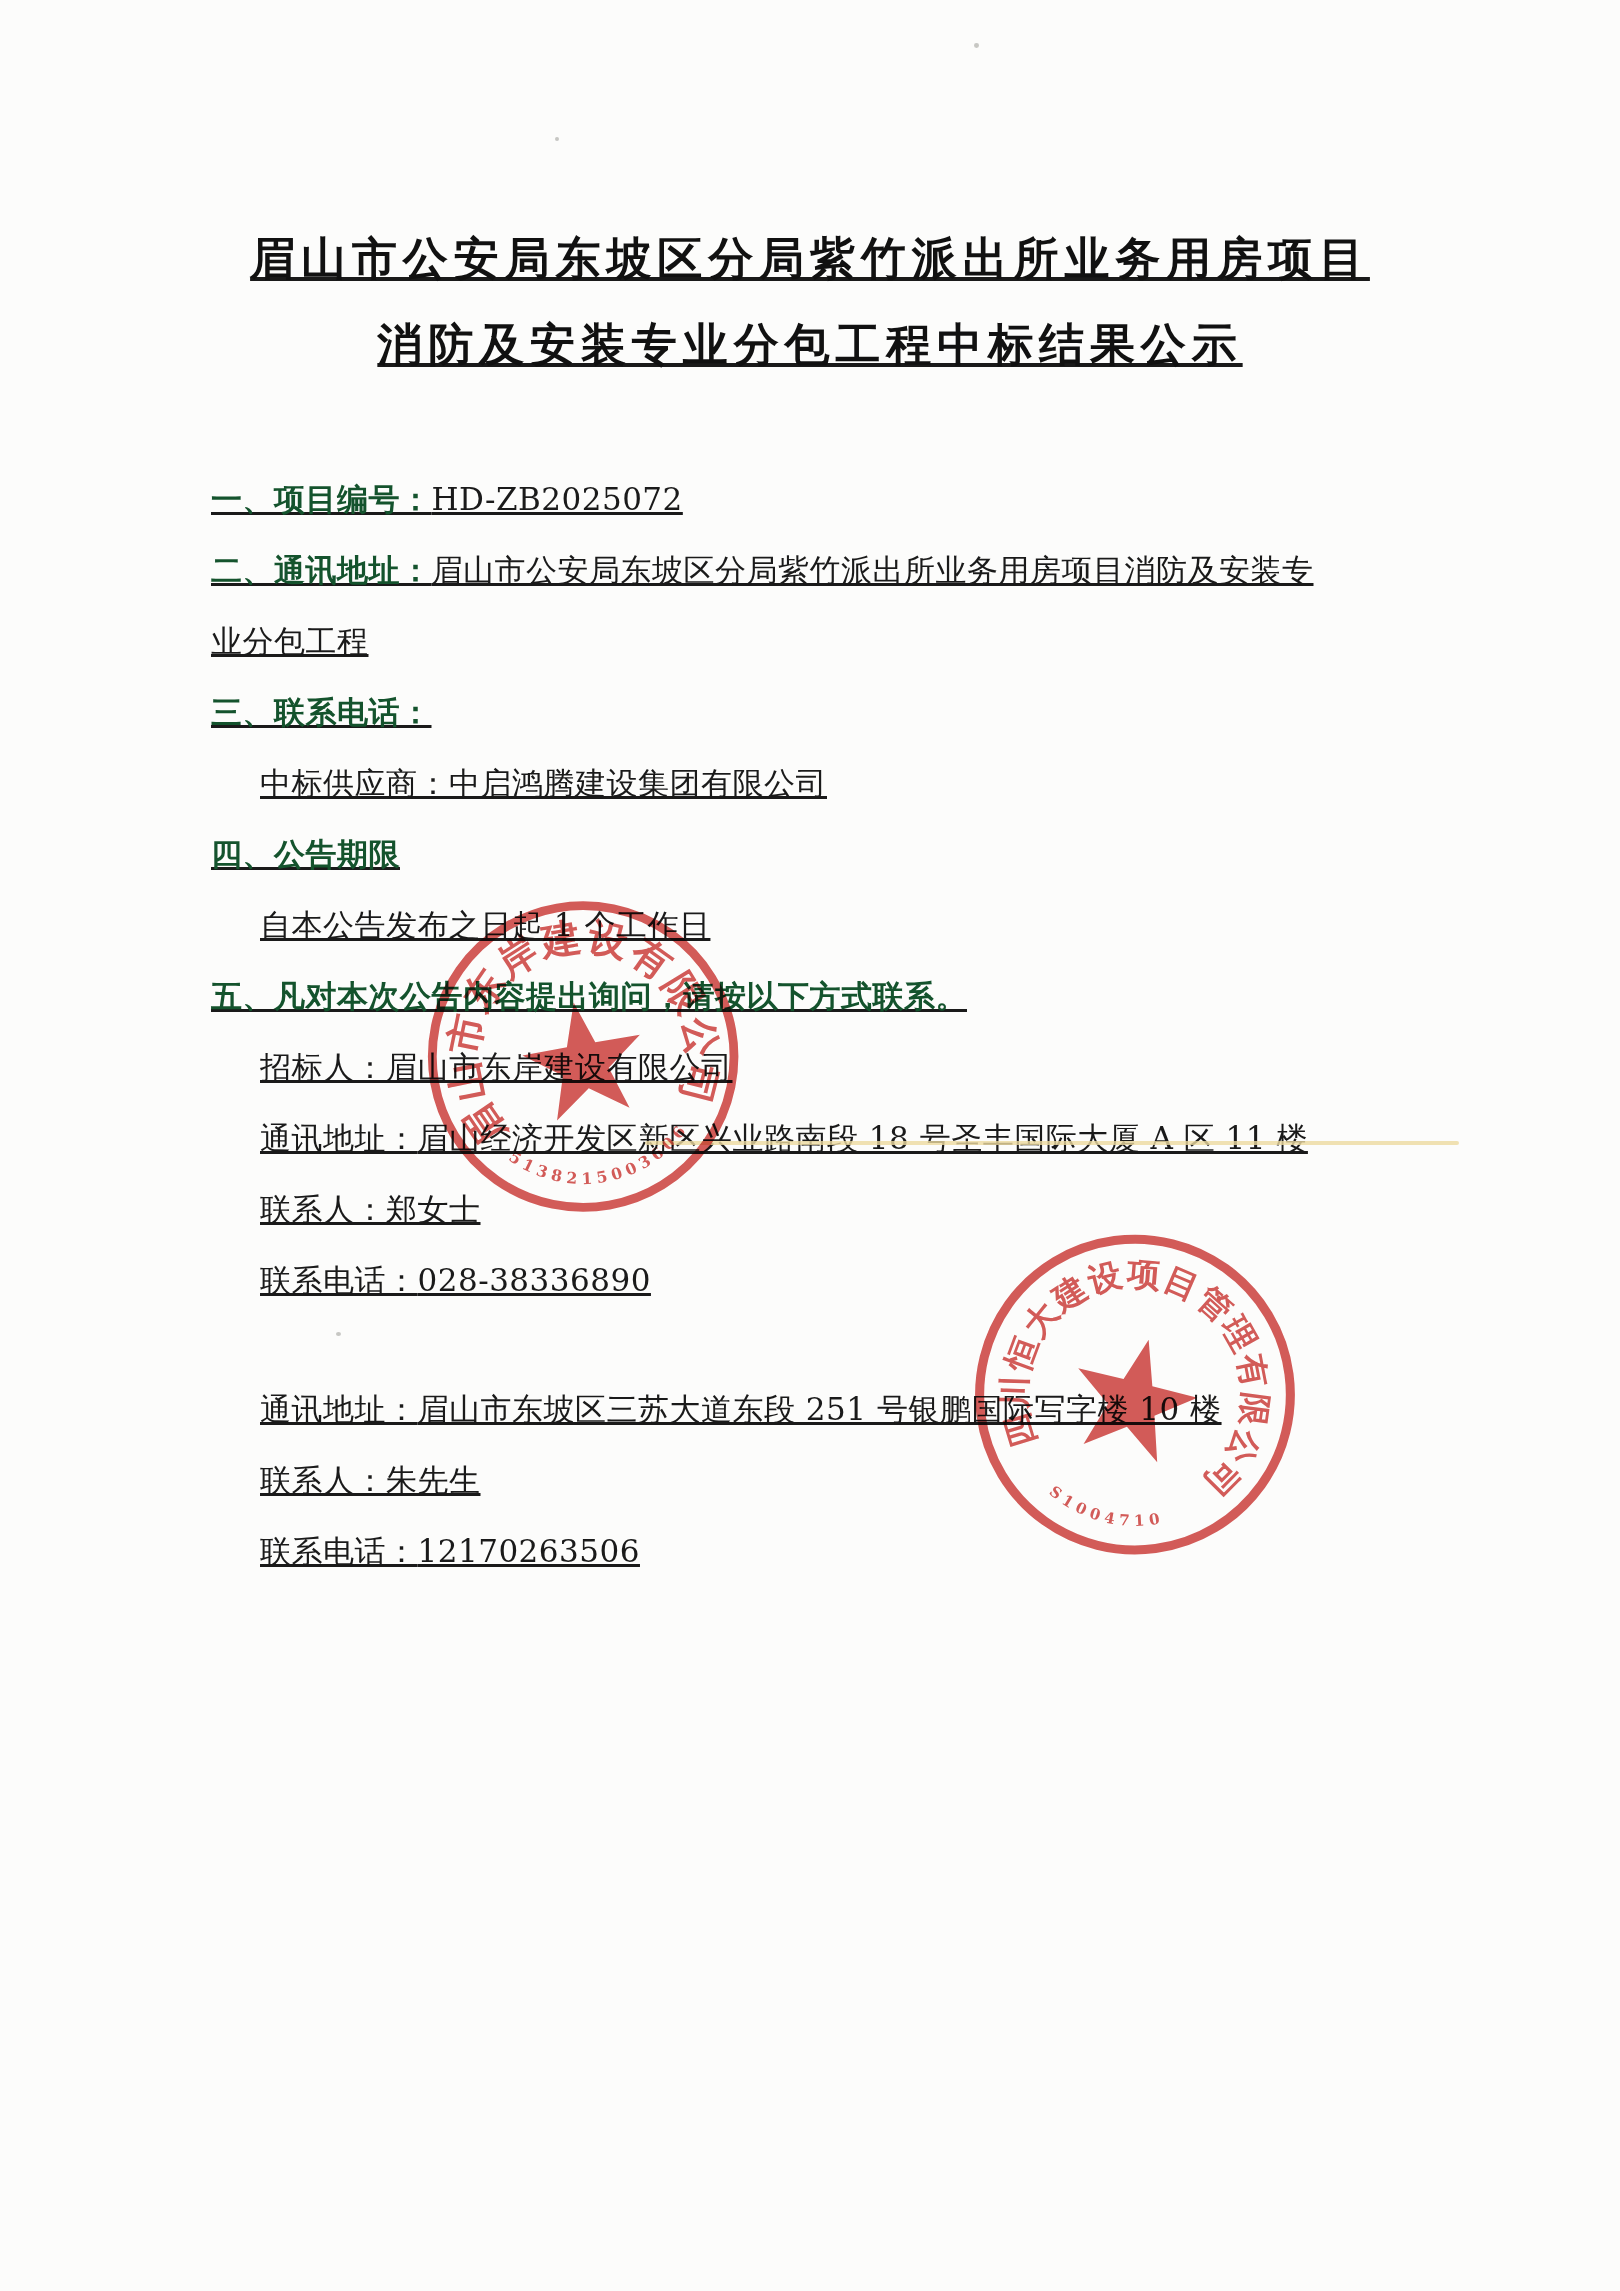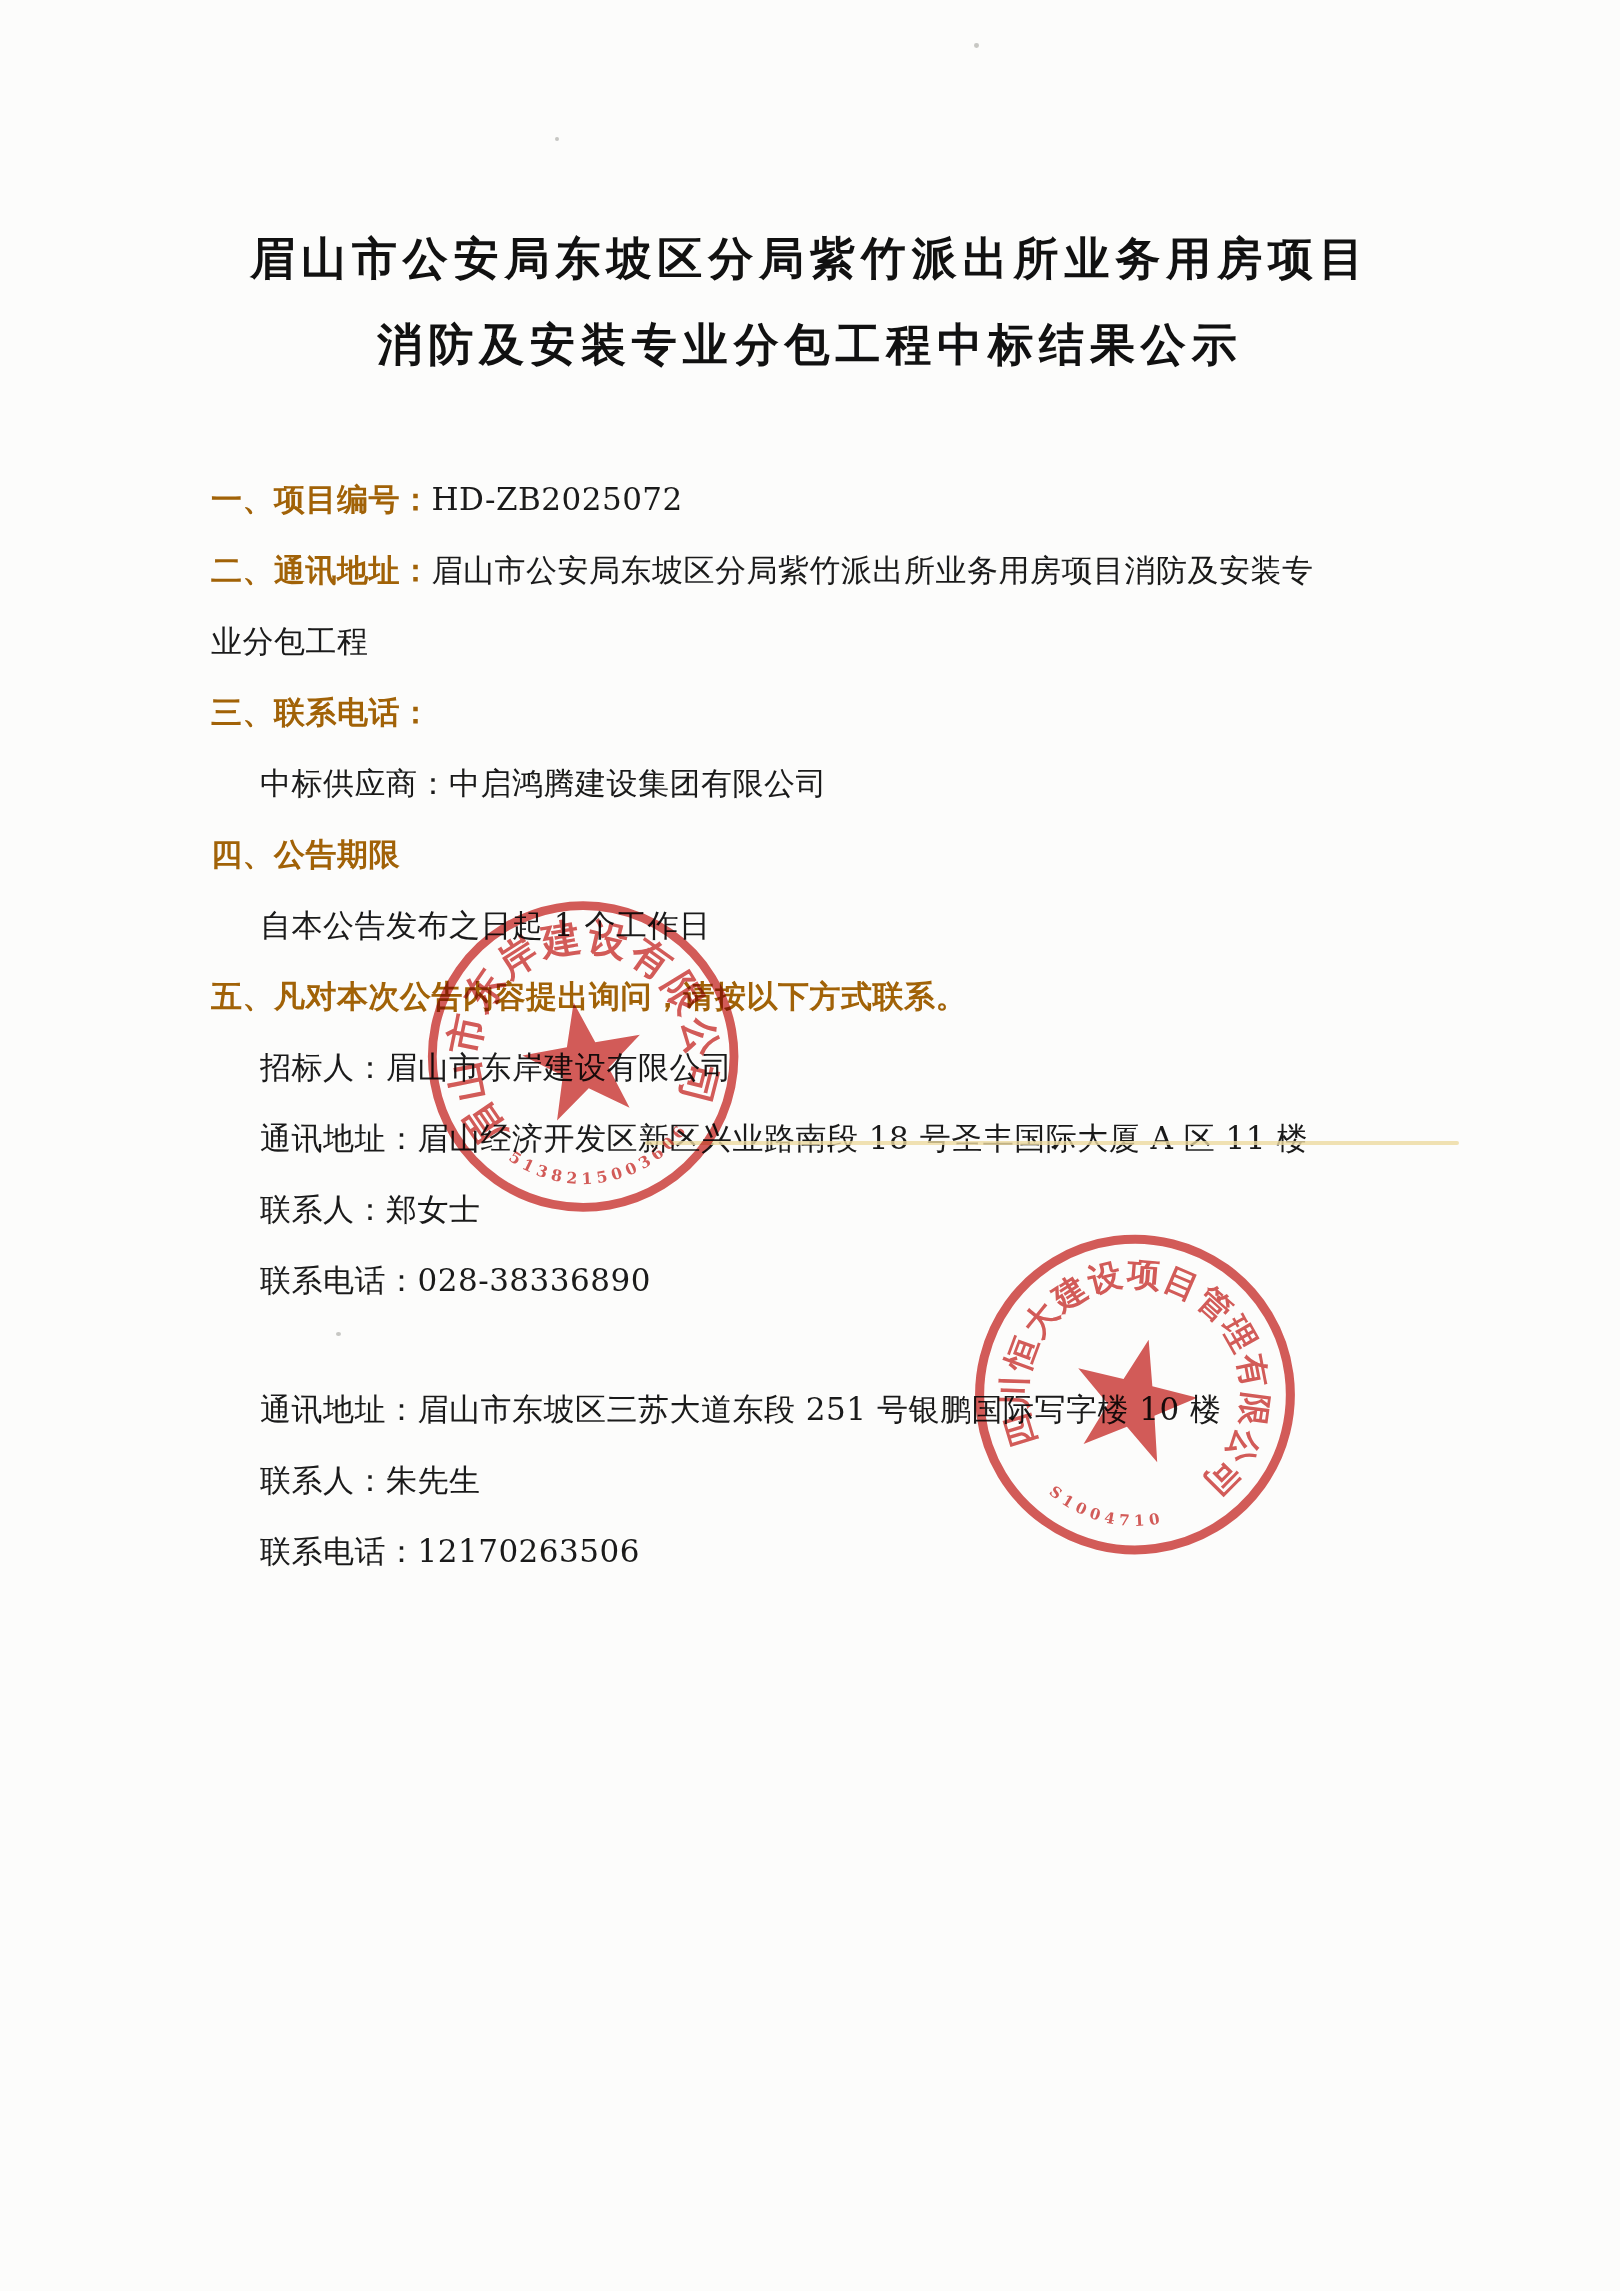--- a/index.html
+++ b/index.html
@@ -4,40 +4,41 @@
 <style>
   html,body{margin:0;padding:0;background:#e8e8e8;}
   .page{
     position:relative;
     width:1620px;height:2292px;
     margin:0 auto;
     background:#fcfcfb;
     overflow:hidden;
     font-family:"DejaVu Serif","Liberation Serif",serif;
     color:#1a1a1a;
+    text-decoration:underline;
   }
   .titles{
     padding-top:216px;
     text-align:center;
     font-weight:700;
     font-size:45px;
     line-height:86px;
     letter-spacing:5.9px;
     color:#111;
   }
   .content{
     width:1112px;
     margin:76px 0 0 211px;
     font-size:31px;
     line-height:71px;
     letter-spacing:0.5px;
   }
   .content p{margin:0;}
   .ind{padding-left:49px;}
-  .bld{font-weight:700;color:#a16207;}
+  .bld{font-weight:700;color:#14532d;}
   .gap{height:58px;}
   .scan-line{
     position:absolute;left:645px;top:1141px;
     width:814px;height:3.9px;
     background:#ecd9a0;opacity:.8;border-radius:2px;
   }
   .speck{position:absolute;background:#9a9a96;border-radius:50%;opacity:.55;}
   .seal{
     position:absolute;
     mix-blend-mode:multiply;

